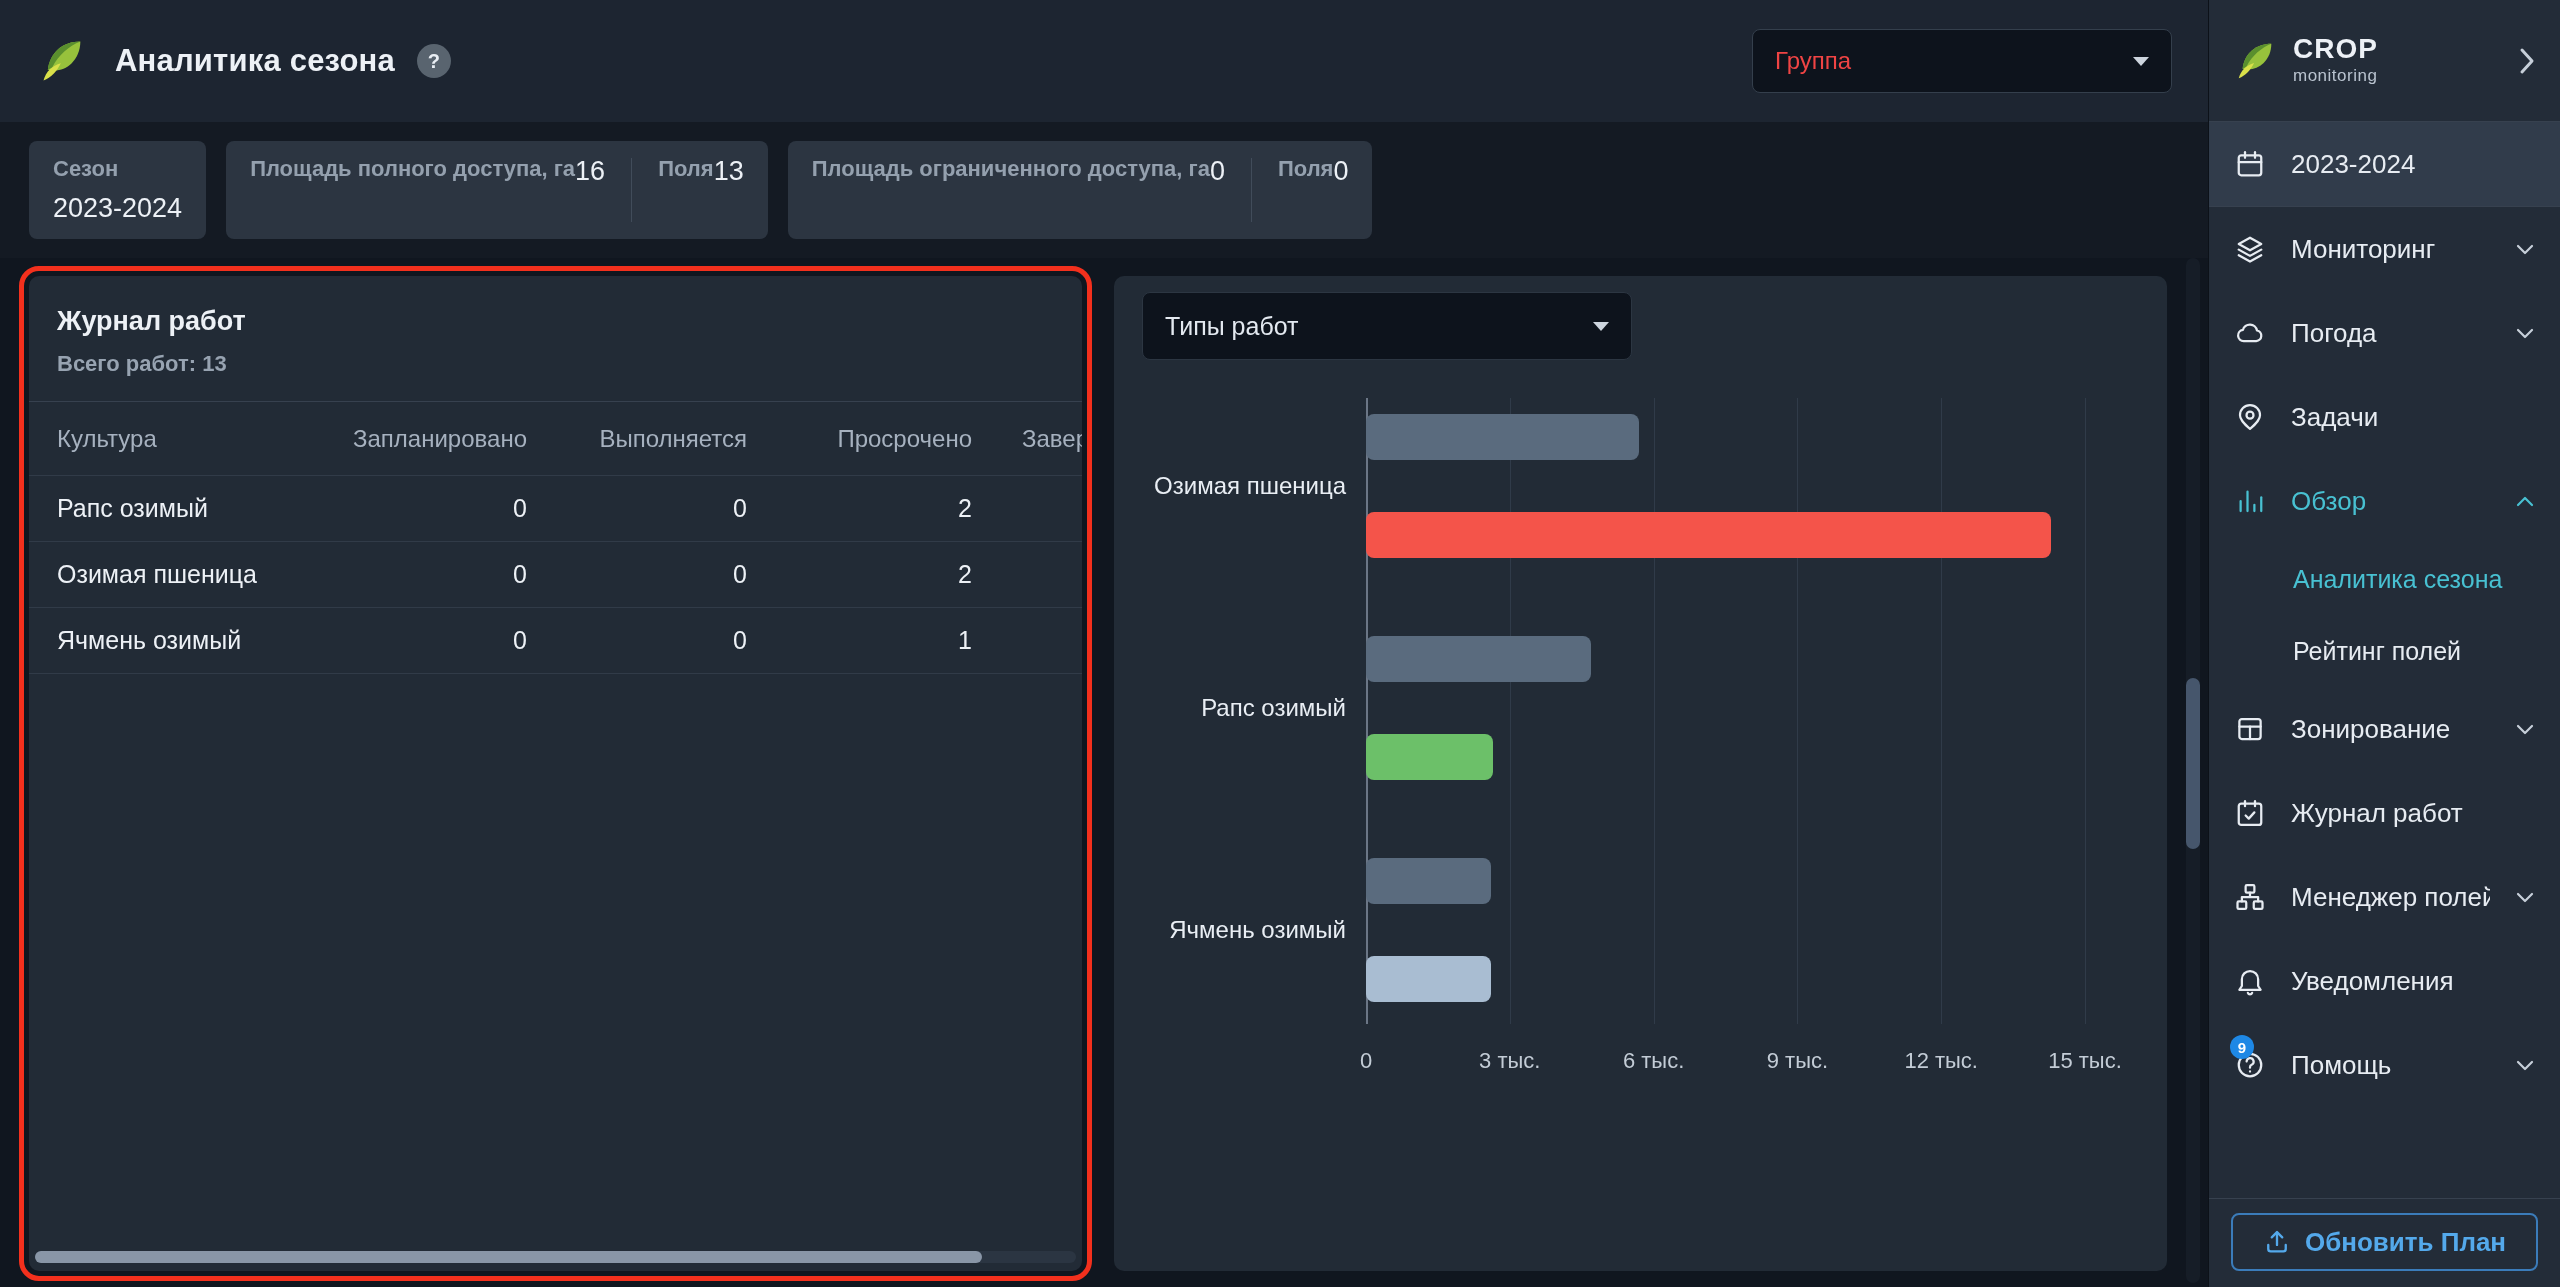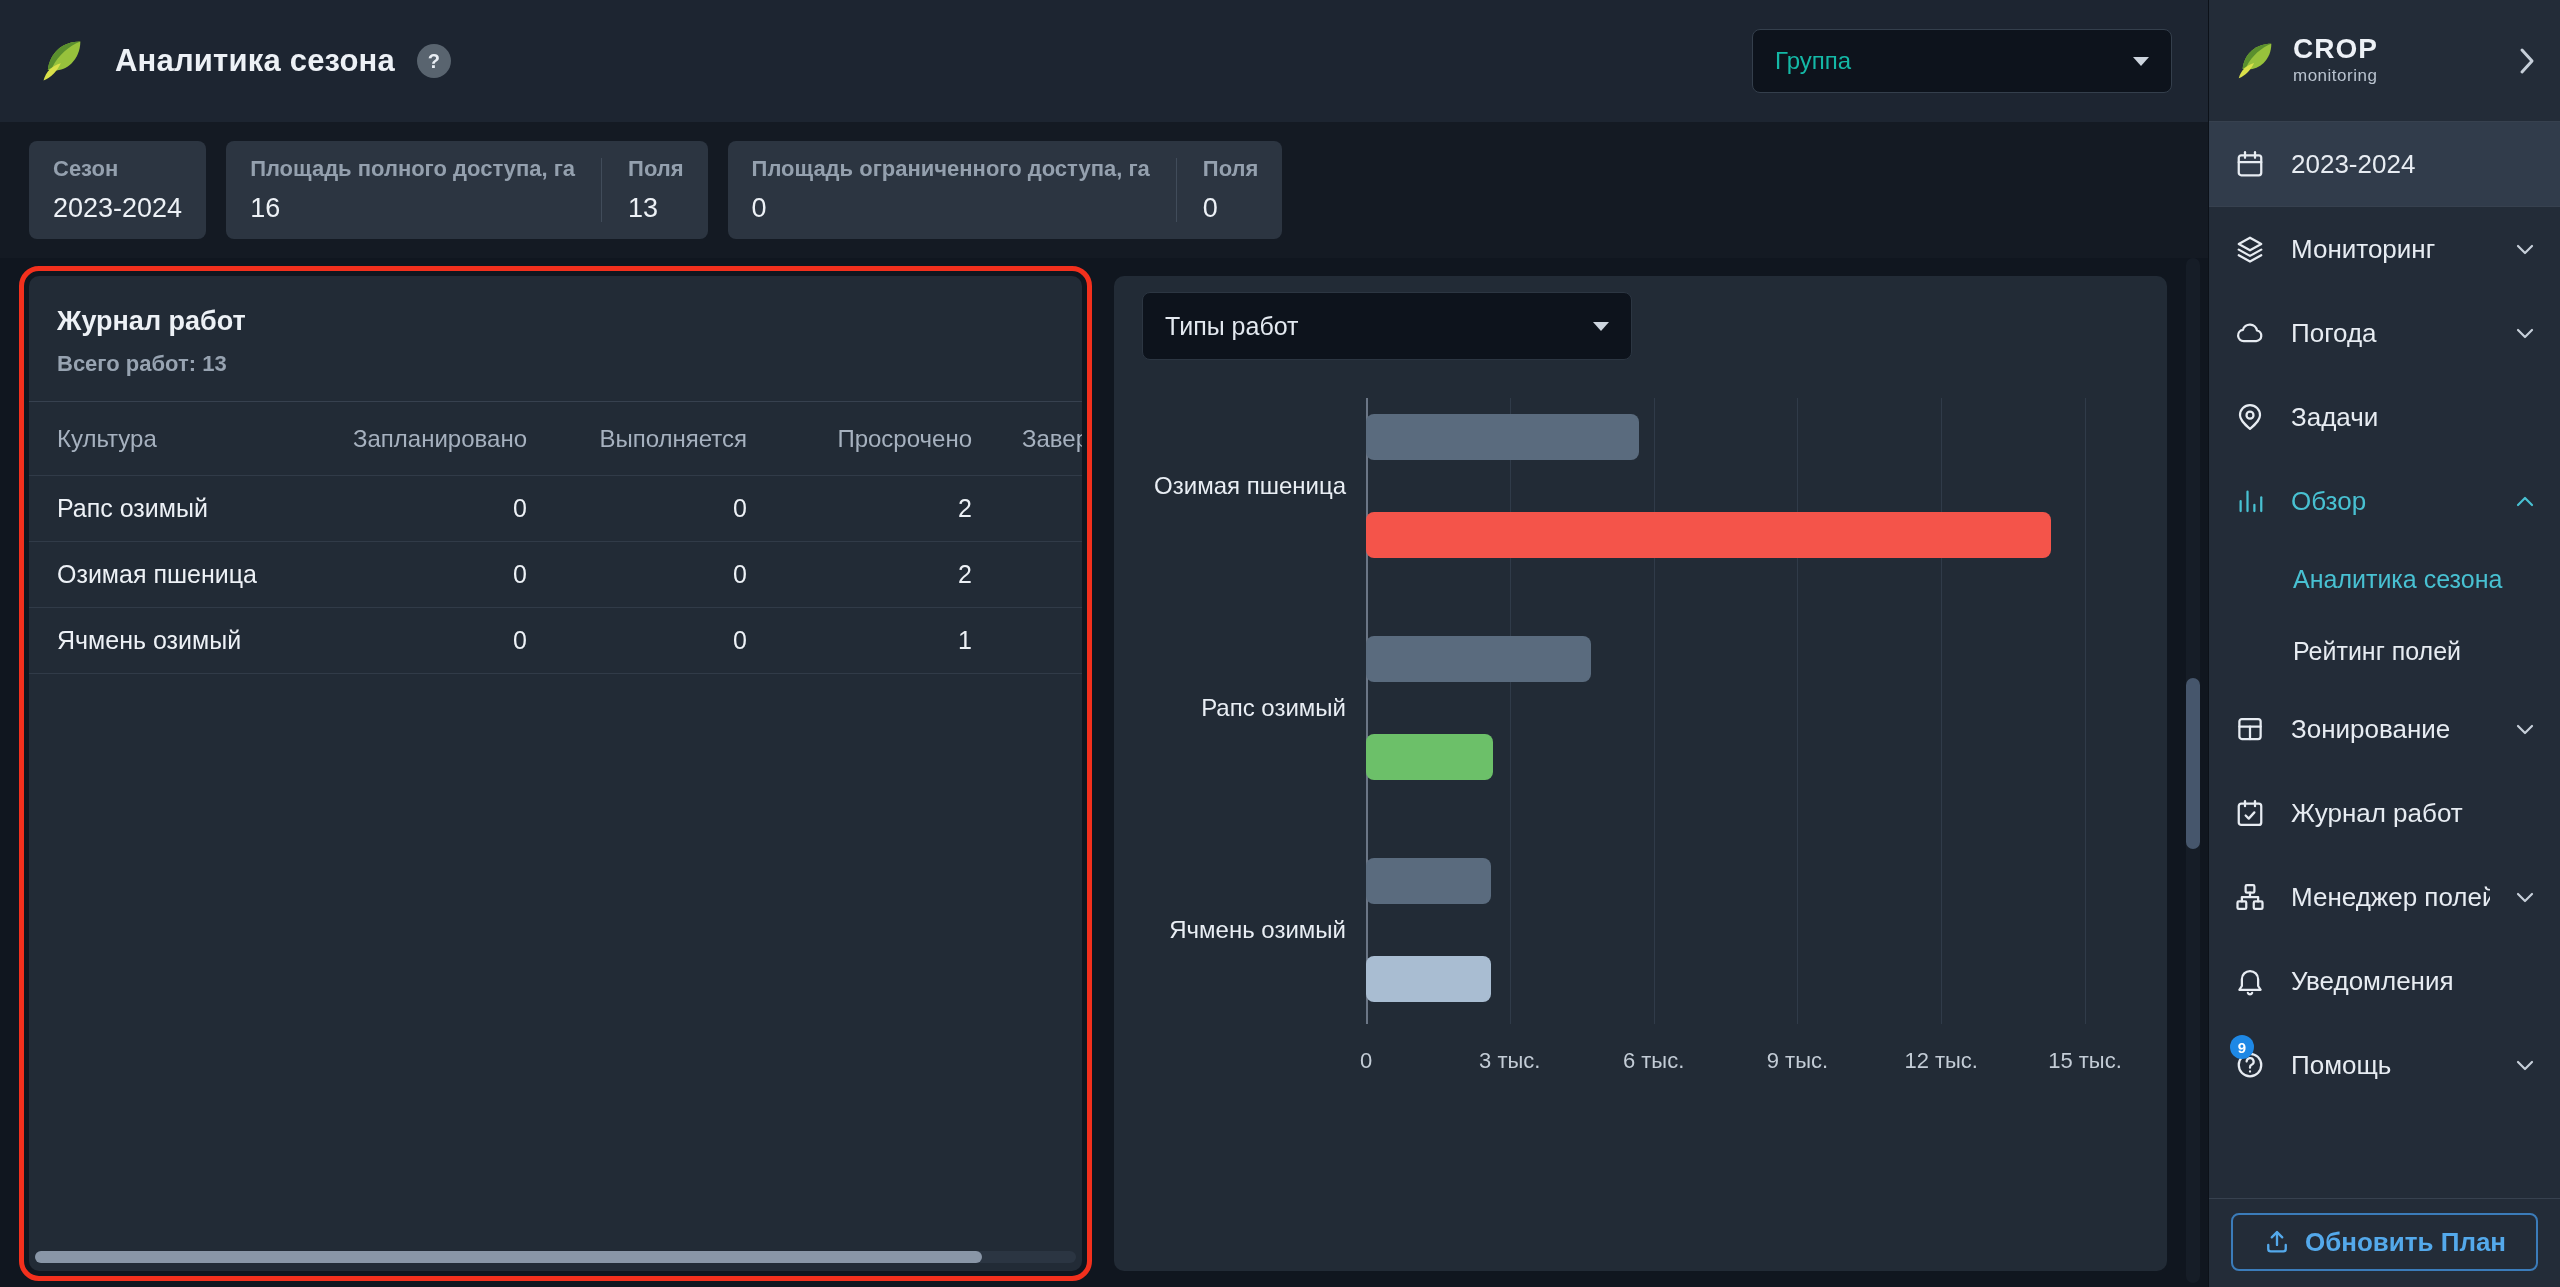--- a/index.html
+++ b/index.html
@@ -16,30 +16,30 @@
   
   .top-header{height:122px; background:var(--header); display:flex; align-items:center; padding:0 0 0 37px; flex:0 0 auto;}
   .logo{width:52px; height:52px; display:flex;}
   .logo svg{width:100%; height:100%;}
   .page-title{font-size:31px; font-weight:700; margin-left:26px; letter-spacing:.2px;}
   .help-badge{width:34px; height:34px; border-radius:50%; background:#59646f; color:#e9eef4; font-size:20px; font-weight:700;
     display:flex; align-items:center; justify-content:center; margin-left:22px; cursor:pointer;}
   .spacer{flex:1;}
   .select{display:flex; align-items:center; justify-content:space-between; background:#0d131c; border:1px solid #343f4c;
     border-radius:8px; padding:0 22px; cursor:pointer;}
-  .group-select{width:420px; height:64px; margin-right:36px; font-size:24px; color:#14b8a6;}
+  .group-select{width:420px; height:64px; margin-right:36px; font-size:24px; color:#ef4444;}
   .caret{width:0; height:0; border-left:8px solid transparent; border-right:8px solid transparent; border-top:9px solid #cdd5de;}
 
   
   .stats-bar{height:136px; background:var(--statsbg); display:flex; align-items:center; padding:0 29px; gap:20px; flex:0 0 auto;}
   .card{background:var(--card); border-radius:8px; height:98px; padding:15px 24px; display:flex; flex-direction:column; justify-content:space-between;}
   .card .lab{font-size:22px; color:#94a0ae; white-space:nowrap;font-weight:bold;}
   .card .val{font-size:27px; color:var(--txt); white-space:nowrap;}
   .card-wide{flex-direction:row; align-items:stretch;}
-  .sec{display:flex; flex-direction:column; justify-content:space-between;}
+  .sec{display:flex; }
   .sec-div{width:1px; background:#414c5a; margin:2px 26px;}
   .sec-min-a{min-width:300px;} .sec-min-b{min-width:390px;}
 
   
   .content{flex:1; display:flex; padding:18px 41px 16px 29px; gap:32px; min-height:0;}
   .panel{flex:1 1 0; background:var(--panel); border-radius:10px; position:relative; overflow:hidden; min-width:0;}
   .panel.annotated{outline:5px solid #f3301d; outline-offset:5px;}
   .panel-head{padding:30px 28px 24px; border-bottom:1px solid var(--div);}
   .panel-title{font-size:27px; font-weight:700;}
   .panel-sub{margin-top:14px; font-size:22px; color:var(--mut);font-weight:bold;}

